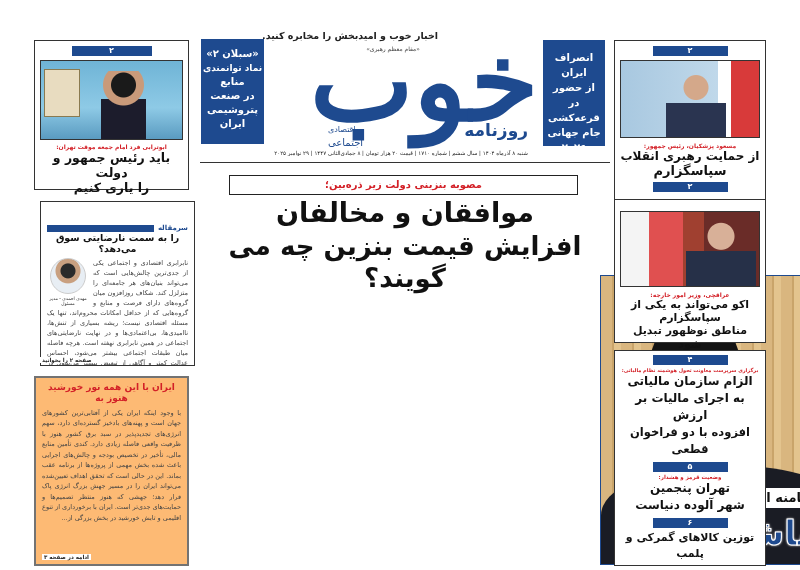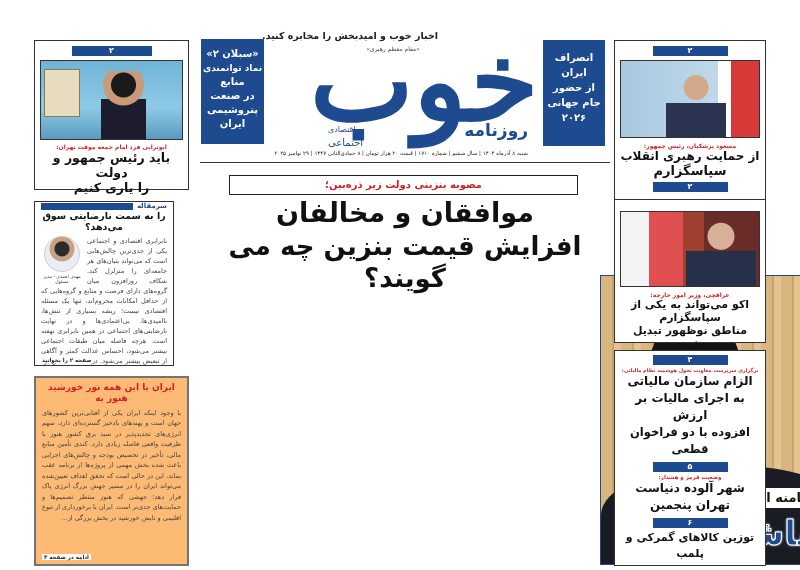--- a/index.html
+++ b/index.html
@@ -35,20 +35,21 @@
   <div style="font-size:9px;">نماد توانمندی</div>
   <div>منابع</div>
   <div>در صنعت</div>
   <div>پتروشیمی</div>
   <div>ایران</div>
 </div>
 
 <div class="abs blue" style="left:543px; top:40px; width:62px; height:106px; color:#fff; font-weight:bold; font-size:10px; text-align:center; line-height:15px; padding-top:10px;">
   <div>انصراف ایران</div>
   <div>از حضور</div>
+  <div>در قرعه‌کشی</div>
   <div>جام جهانی</div>
   <div>۲۰۲۶</div>
 </div>
 
 <div class="abs box" style="left:34px; top:40px; width:155px; height:150px; padding:5px;">
   <div class="num-bar" style="width:80px; margin:0 auto 4px;">۲</div>
   <div class="photo" style="height:80px; background:linear-gradient(180deg,#6fb4d6 0%,#8ecae6 60%,#5a9bc0 100%); border:1px solid #333;">
     <div class="abs" style="left:3px; top:8px; width:36px; height:48px; background:#e8dcc0; border:1px solid #8a7a50;"></div>
     <div class="abs" style="left:60px; top:10px; width:45px; height:70px; background:radial-gradient(circle at 50% 20%, #1a1a1a 0 12px, #c99a7a 13px 20px, transparent 21px), linear-gradient(180deg, transparent 40%, #1c1c2c 40%);"></div>
   </div>
@@ -81,21 +82,21 @@
     <div class="abs" style="left:62px; top:52px; width:66px; height:60px; border-radius:40%; background:#e0b8a0;"></div>
     <div class="abs" style="left:60px; top:95px; width:72px; height:70px; border-radius:30% 30% 50% 50%; background:#ececec;"></div>
     <div class="abs" style="left:0; top:150px; width:250px; height:110px; border-radius:45% 45% 0 0; background:#1a1c24;"></div>
     <div class="abs" style="left:75px; top:160px; width:45px; height:100px; background:#7884a8;"></div>
   </div>
 
   <div class="abs" style="right:8px; top:212px; background:#fff; padding:0 6px; font-size:13px; font-weight:bold; line-height:20px; color:#111;">گفت و گوی حضرت آیت اله خامنه ای با مردم؛</div>
   <div class="abs" style="right:14px; top:234px; font-size:34px; font-weight:bold; line-height:46px; color:#1e4a8f; -webkit-text-stroke:1px #fff; text-shadow:0 0 3px #fff, 0 0 2px #fff;">همه با هم باشیم</div>
 </div>
 
-<div class="abs box" style="left:34px; top:201px; width:140px; height:165px; padding:0 6px; overflow:hidden;">
+<div class="abs box" style="left:40px; top:201px; width:155px; height:165px; padding:22px 6px; overflow:hidden;">
   <div style="display:flex; align-items:center; gap:4px;">
     <span class="red" style="font-size:7px; font-weight:bold; color:#1e4a8f;">سرمقاله</span>
     <span style="flex:1; height:7px; background:#1e4a8f;"></span>
   </div>
   <div class="title-bold" style="font-size:9.5px;">را به سمت نارضایتی سوق می‌دهد؟</div>
   <div style="float:left; width:42px; margin:3px 4px 0 0; text-align:center;">
     <div style="width:36px; height:36px; border-radius:50%; background:radial-gradient(circle at 50% 35%, #2a2a2a 0 7px, #c9a080 8px 12px, #e8eef4 13px); border:1px solid #ccc; margin:0 auto;"></div>
     <div style="font-size:4.5px; color:#333; margin-top:2px;">مهدی احمدی - مدیر مسئول</div>
   </div>
   <div class="body-text" style="margin-top:3px; font-size:6.5px; line-height:10px;">نابرابری اقتصادی و اجتماعی یکی از جدی‌ترین چالش‌هایی است که می‌تواند بنیان‌های هر جامعه‌ای را متزلزل کند. شکاف روزافزون میان گروه‌های دارای فرصت و منابع و گروه‌هایی که از حداقل امکانات محروم‌اند، تنها یک مسئله اقتصادی نیست؛ ریشه بسیاری از تنش‌ها، ناامیدی‌ها، بی‌اعتمادی‌ها و در نهایت نارضایتی‌های اجتماعی در همین نابرابری نهفته است. هرچه فاصله میان طبقات اجتماعی بیشتر می‌شود، احساس عدالت کمتر و آگاهی از تبعیض بیشتر می‌شود. در گذشته، ممکن بود افراد از شرایط یکدیگر بی‌خبر باشند و نابرابری در سکوت ادامه یابد اما امروز با گسترش رسانه‌ها و شبکه‌های اجتماعی...</div>
@@ -121,21 +122,21 @@
   <div>
     <div class="num-bar" style="width:75px; margin:0 auto 2px;">۴</div>
     <div class="small-red" style="font-size:5px;">برگزاری سرپرست معاونت تحول هوشمند نظام مالیاتی:</div>
     <div class="title-bold" style="font-size:12px; line-height:17px;">الزام سازمان مالیاتی</div>
     <div class="title-bold" style="font-size:12px; line-height:17px;">به اجرای مالیات بر ارزش</div>
     <div class="title-bold" style="font-size:11.5px; line-height:17px;">افزوده با دو فراخوان قطعی</div>
   </div>
   <div style="margin-top:4px;">
     <div class="num-bar" style="width:75px; margin:0 auto 2px;">۵</div>
     <div class="small-red" style="font-size:5.5px;">وضعیت قرمز و هشدار:</div>
+    <div class="title-bold" style="font-size:12px; line-height:17px;">تهران پنجمین</div>
     <div class="title-bold" style="font-size:12px; line-height:17px;">شهر آلوده دنیاست</div>
-    <div class="title-bold" style="font-size:12px; line-height:17px;">تهران پنجمین</div>
   </div>
   <div style="margin-top:4px;">
     <div class="num-bar" style="width:75px; margin:0 auto 2px;">۶</div>
     <div class="title-bold" style="font-size:11px; line-height:16px;">توزین کالاهای گمرکی و پلمب</div>
 
   </div>
 </div>
 
 </body></html>

